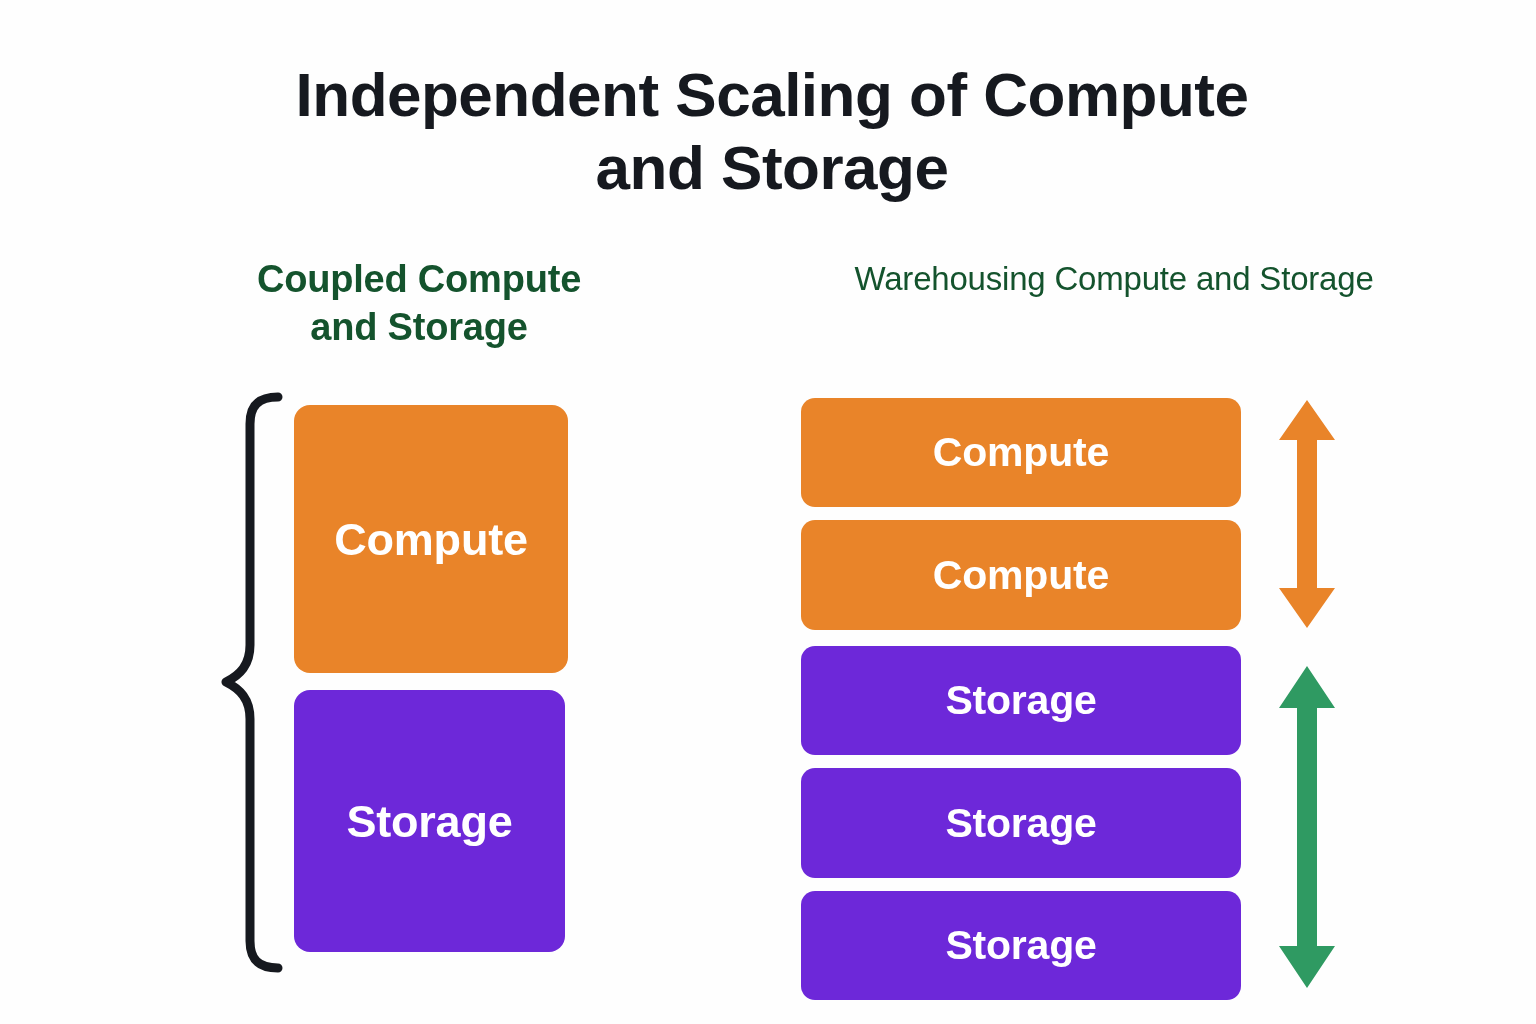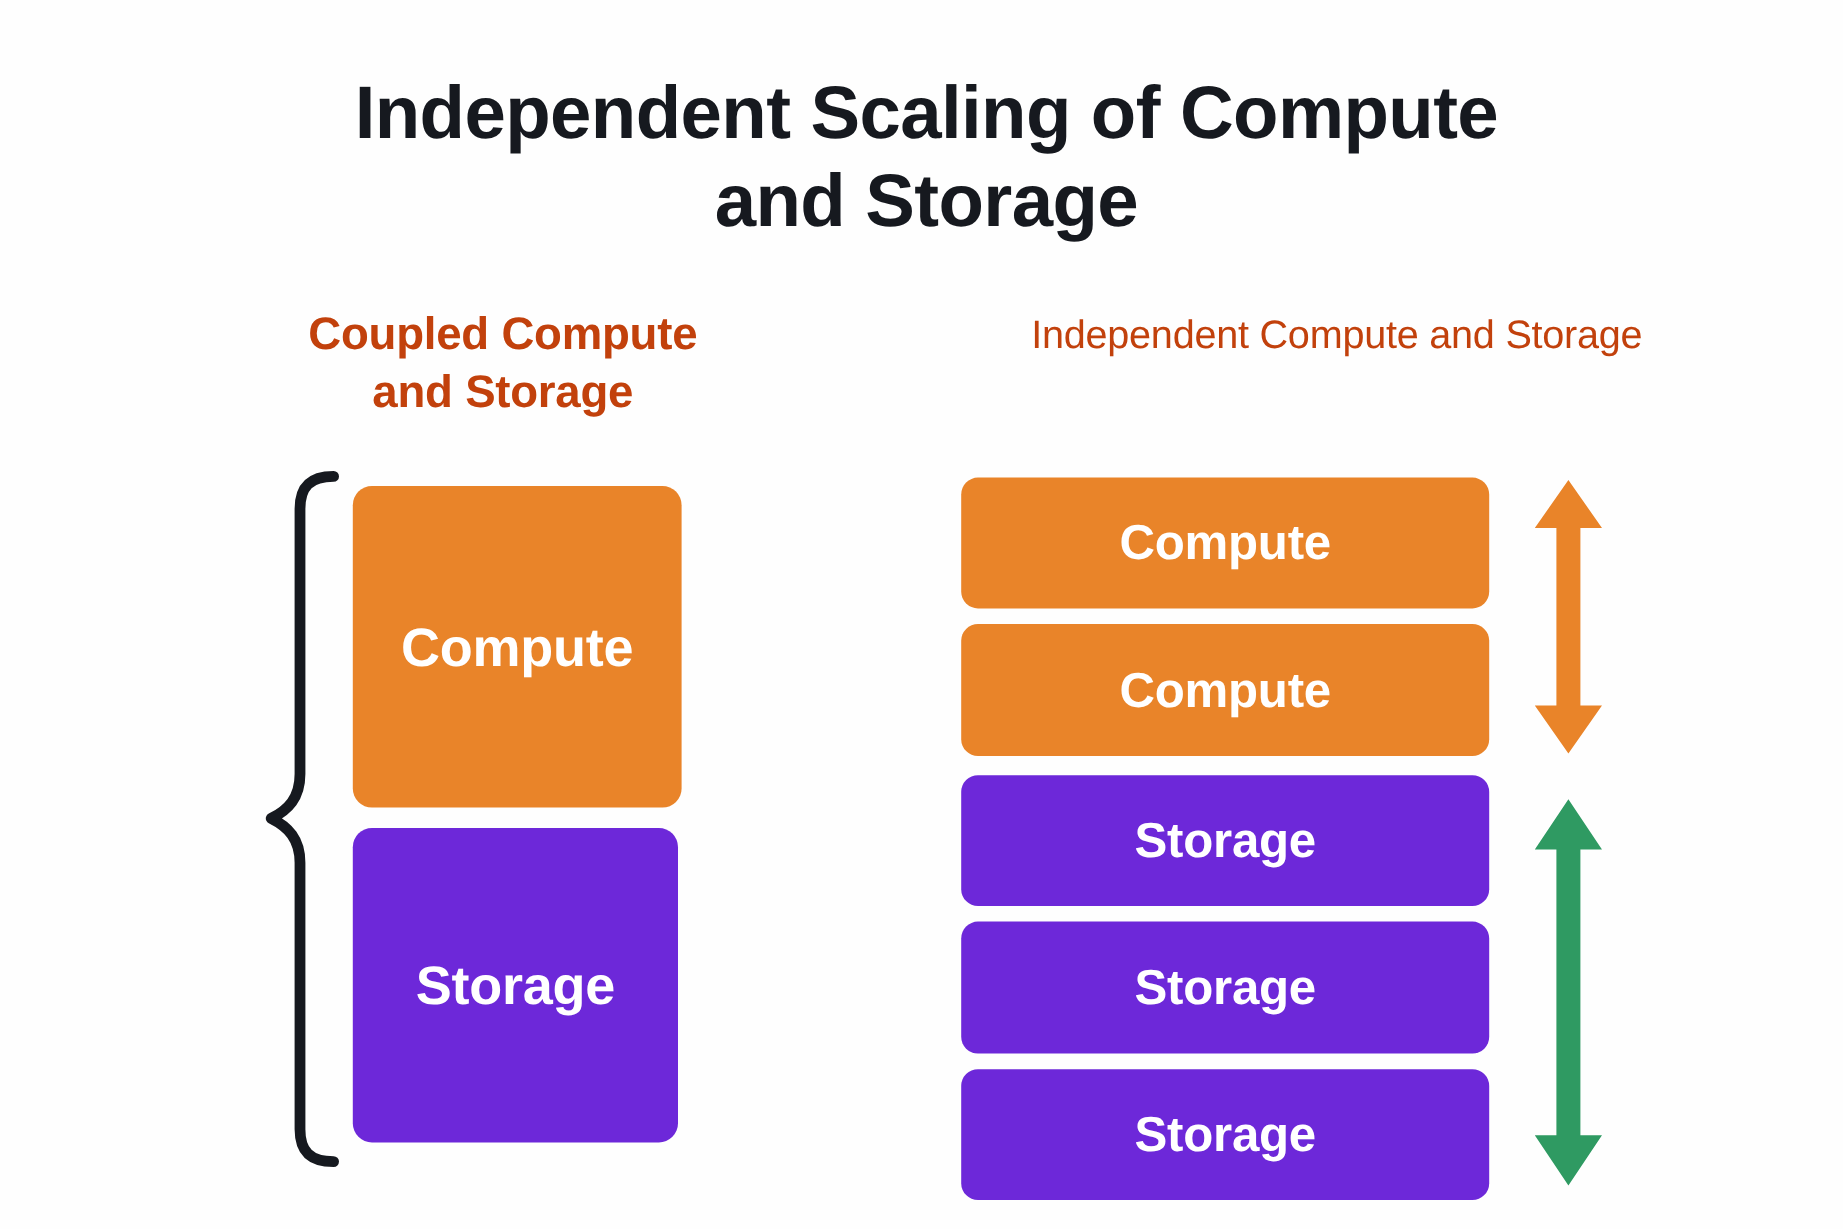--- a/index.html
+++ b/index.html
@@ -36,21 +36,21 @@
     line-height: 1.18;
     letter-spacing: -0.5px;
     color: #16191F;
     white-space: pre-line;
   }
 
   
   .col-heading {
     position: absolute;
     text-align: center;
-    color: #c2410c;
+    color: #14532d;
   }
   .col-heading .heading-main {
     display: block;
     font-size: 38px;
     font-weight: bold;
     line-height: 1.25;
     letter-spacing: -0.2px;
     white-space: pre-line;
   }
   .col-heading .heading-sub {
@@ -150,21 +150,21 @@
 
   <div class="title">Independent Scaling of Compute
 and Storage</div>
 
   <div class="col-heading" id="heading-left">
     <span class="heading-main">Coupled Compute
 and Storage</span>
   </div>
 
   <div class="col-heading" id="heading-right">
-    <span class="heading-sub">Independent Compute and Storage</span>
+    <span class="heading-sub">Warehousing Compute and Storage</span>
   </div>
 
   <svg id="brace" viewBox="0 0 90 585">
     <path d="M 68 7
              C 48 7, 40 16, 40 34
              L 40 255
              C 40 275, 30 285, 16 292
              C 30 299, 40 309, 40 329
              L 40 551
              C 40 569, 48 578, 68 578" fill="none" stroke="#16191F" stroke-width="9" stroke-linecap="round" stroke-linejoin="round"></path>

